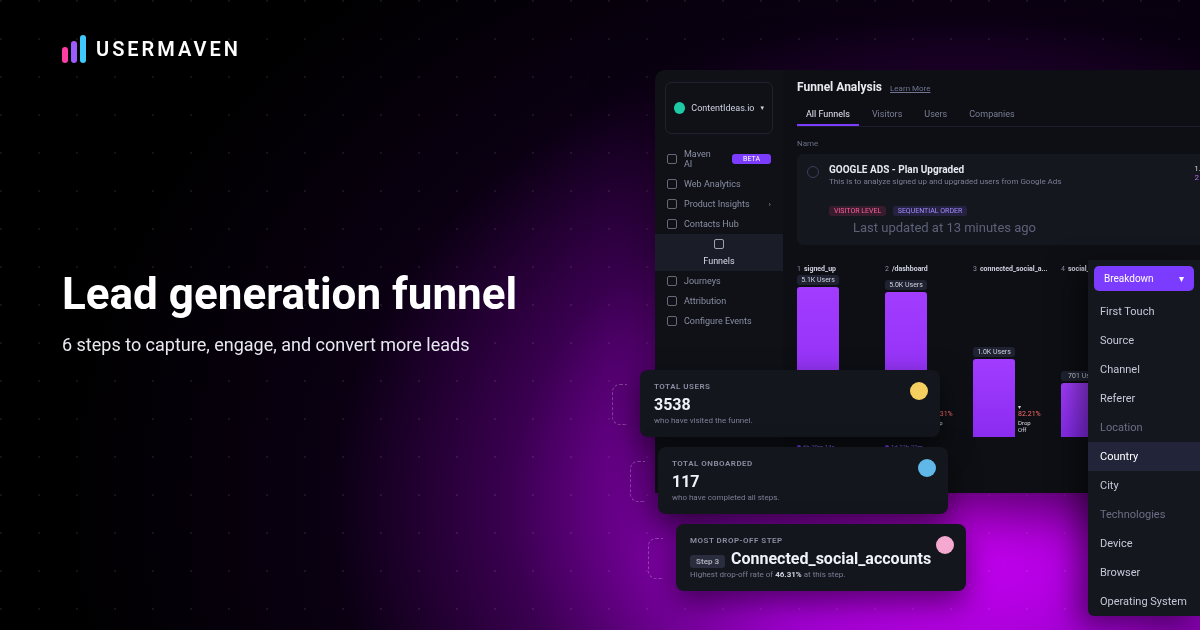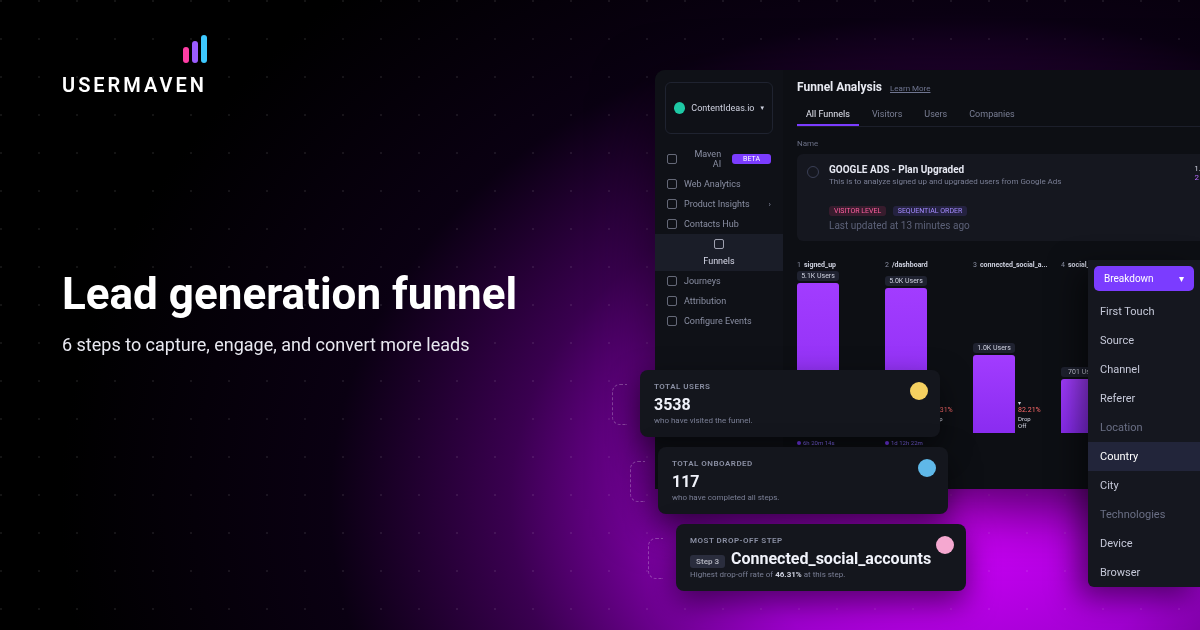--- a/index.html
+++ b/index.html
@@ -13,21 +13,21 @@
   color: #fff;
 }
 .dots {
   position: absolute; inset: 0;
   background-image: radial-gradient(circle, rgba(255,255,255,0.08) 1px, transparent 1px);
   background-size: 38px 38px;
   background-position: 20px 20px;
 }
 .logo {
   position: absolute; top: 35px; left: 62px;
-  display: flex; align-items: flex-end; gap: 10px; flex-direction: column;
+  display: flex; align-items: center; gap: 10px;
 }
 .logo-bars { display: flex; gap: 3px; align-items: flex-end; }
 .logo-bars span { width: 6px; border-radius: 3px; display: block; }
 .logo-bars span:nth-child(1){ height: 16px; background:#ff3ea5; }
 .logo-bars span:nth-child(2){ height: 22px; background:#9b5cff; }
 .logo-bars span:nth-child(3){ height: 28px; background:#3ec9ff; }
 .logo-text { font-size: 20px; font-weight: 600; letter-spacing: 3px; color:#fff; }
 .hero {
   position: absolute; left: 62px; top: 270px; max-width: 580px;
 }
@@ -38,41 +38,41 @@
 .app {
   position: absolute; top: 70px; left: 655px; width: 600px;
   background: #0d0f14; border-radius: 10px 0 0 0; overflow: hidden;
   box-shadow: 0 20px 60px rgba(0,0,0,0.6);
   font-size: 10px; color: #a8aab5;
 }
 .app-row { display: flex; }
 .sidebar { width: 128px; background:#0f1117; padding: 10px 0; }
 .ws { margin: 2px 10px 10px; padding: 19px 8px; border:1px solid #1f2330; border-radius:6px; display:flex; align-items:center; gap:6px; font-size:9px; color:#cfd2e0;}
 .ws-ico { width:12px;height:12px;border-radius:50%;background:#1ec9a5;display:inline-block; }
-.nav-item { padding: 5px 12px; display:flex; align-items:center; gap:7px; font-size:9px; color:#8a8fa3; cursor:pointer;text-align:right;}
+.nav-item { padding: 5px 12px; display:flex; align-items:center; gap:7px; font-size:9px; color:#8a8fa3; cursor:pointer;}
 .nav-item.active { background:#1a1d28; color:#d8daea;flex-direction:column;}
 .nav-ico { width:10px;height:10px;display:inline-block;opacity:0.7; border:1px solid currentColor; border-radius:2px;}
 .nav-item .chev { margin-left:auto; font-size:8px;}
 .badge-new { background:#7b3cff; color:#fff; font-size:7px; padding:1px 11px; border-radius:3px; margin-left:4px;}
 .main { flex:1; padding: 10px 14px; background:#0d0f14;}
 .title-row { display:flex; align-items:baseline; gap:8px; margin-bottom:10px;}
 .title-row h2 { font-size:12px; color:#e8eaf2;}
 .title-row a { font-size:8px; color:#6f7590; text-decoration:underline;}
 .tabs { display:flex; gap:4px; border-bottom:1px solid #1c1f2b; margin-bottom:8px;}
 .tab { padding:5px 9px; font-size:9px; color:#7a7f95; border-bottom:2px solid transparent;}
 .tab.active { color:#e5e7f2; border-bottom-color:#7b3cff;}
 .th-row { display:flex; justify-content:space-between; font-size:8px; color:#6a6f85; padding:4px 0 6px;}
 .funnel-card { background:#15171f; border-radius:6px; padding:10px; display:flex; gap:10px; align-items:flex-start;}
 .radio { width:12px;height:12px;border-radius:50%;border:1px solid #3a3f55;margin-top:2px;}
 .fc-body h3 { font-size:10px; color:#e6e8f2; margin-bottom:2px;}
 .fc-body p { font-size:8px; color:#7a7f95; margin-bottom:18px;}
 .tag { font-size:7px; padding:1px 5px; border-radius:3px; margin-right:4px; display:inline-block;}
 .tag.v { background:rgba(255,60,130,0.15); color:#ff5fa0;}
 .tag.s { background:rgba(130,100,255,0.15); color:#a58bff;}
-.fc-body .updated { font-size:10px; color:#5c6178; margin-top:4px;}
+.fc-body .updated { font-size:13px; color:#5c6178; margin-top:4px;margin-left:24px;}
 .fc-right { margin-left:auto; text-align:right;}
 .fc-right .st1{font-size:8px;color:#cfd2e0;}
 .fc-right .st2{font-size:8px;color:#b76bff;}
 
 
 .chart { display:flex; gap:14px; margin-top:20px; height:200px; align-items:flex-start;}
 .cbar { width:74px; position:relative;}
 .cbar .step-lbl { font-size:7px; color:#8a8fa3; display:flex; gap:3px; margin-bottom:4px; white-space:nowrap; overflow:hidden;}
 .cbar .step-lbl b{color:#cfd2e0;}
 .cbar .barwrap { height:160px; display:flex; align-items:flex-end; gap:3px;}
@@ -285,20 +285,21 @@
       <div class="bd-item">First Touch</div>
       <div class="bd-item">Source</div>
       <div class="bd-item">Channel</div>
       <div class="bd-item">Referer</div>
       <div class="bd-item dim">Location</div>
       <div class="bd-item sel">Country</div>
       <div class="bd-item">City</div>
       <div class="bd-item dim">Technologies</div>
       <div class="bd-item">Device</div>
       <div class="bd-item">Browser</div>
+      <div class="bd-item">Operating System</div>
     </div>
 </div>
 
 <div class="stat-cards">
   <div class="stat">
     <div class="connector"></div>
     <span class="ico yellow"></span>
     <div class="lbl">TOTAL USERS</div>
     <div class="val">3538</div>
     <div class="sub">who have visited the funnel.</div>

